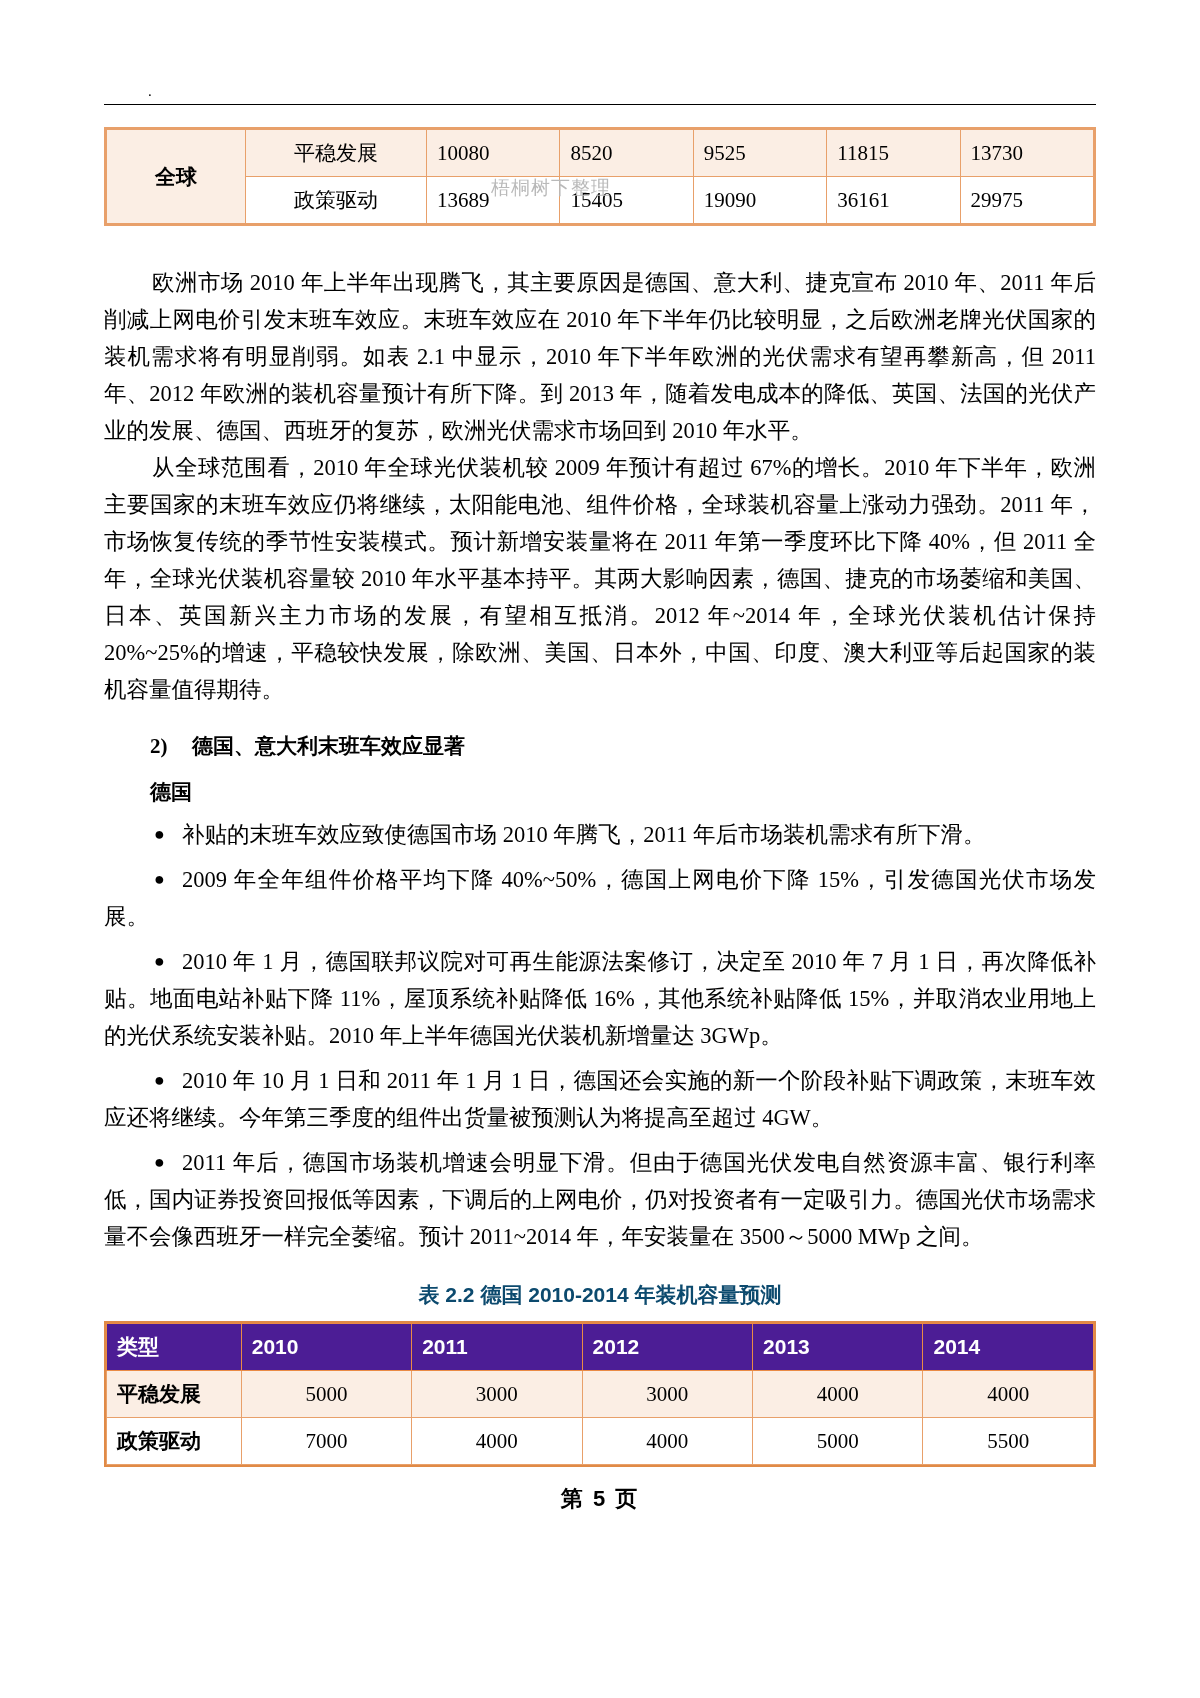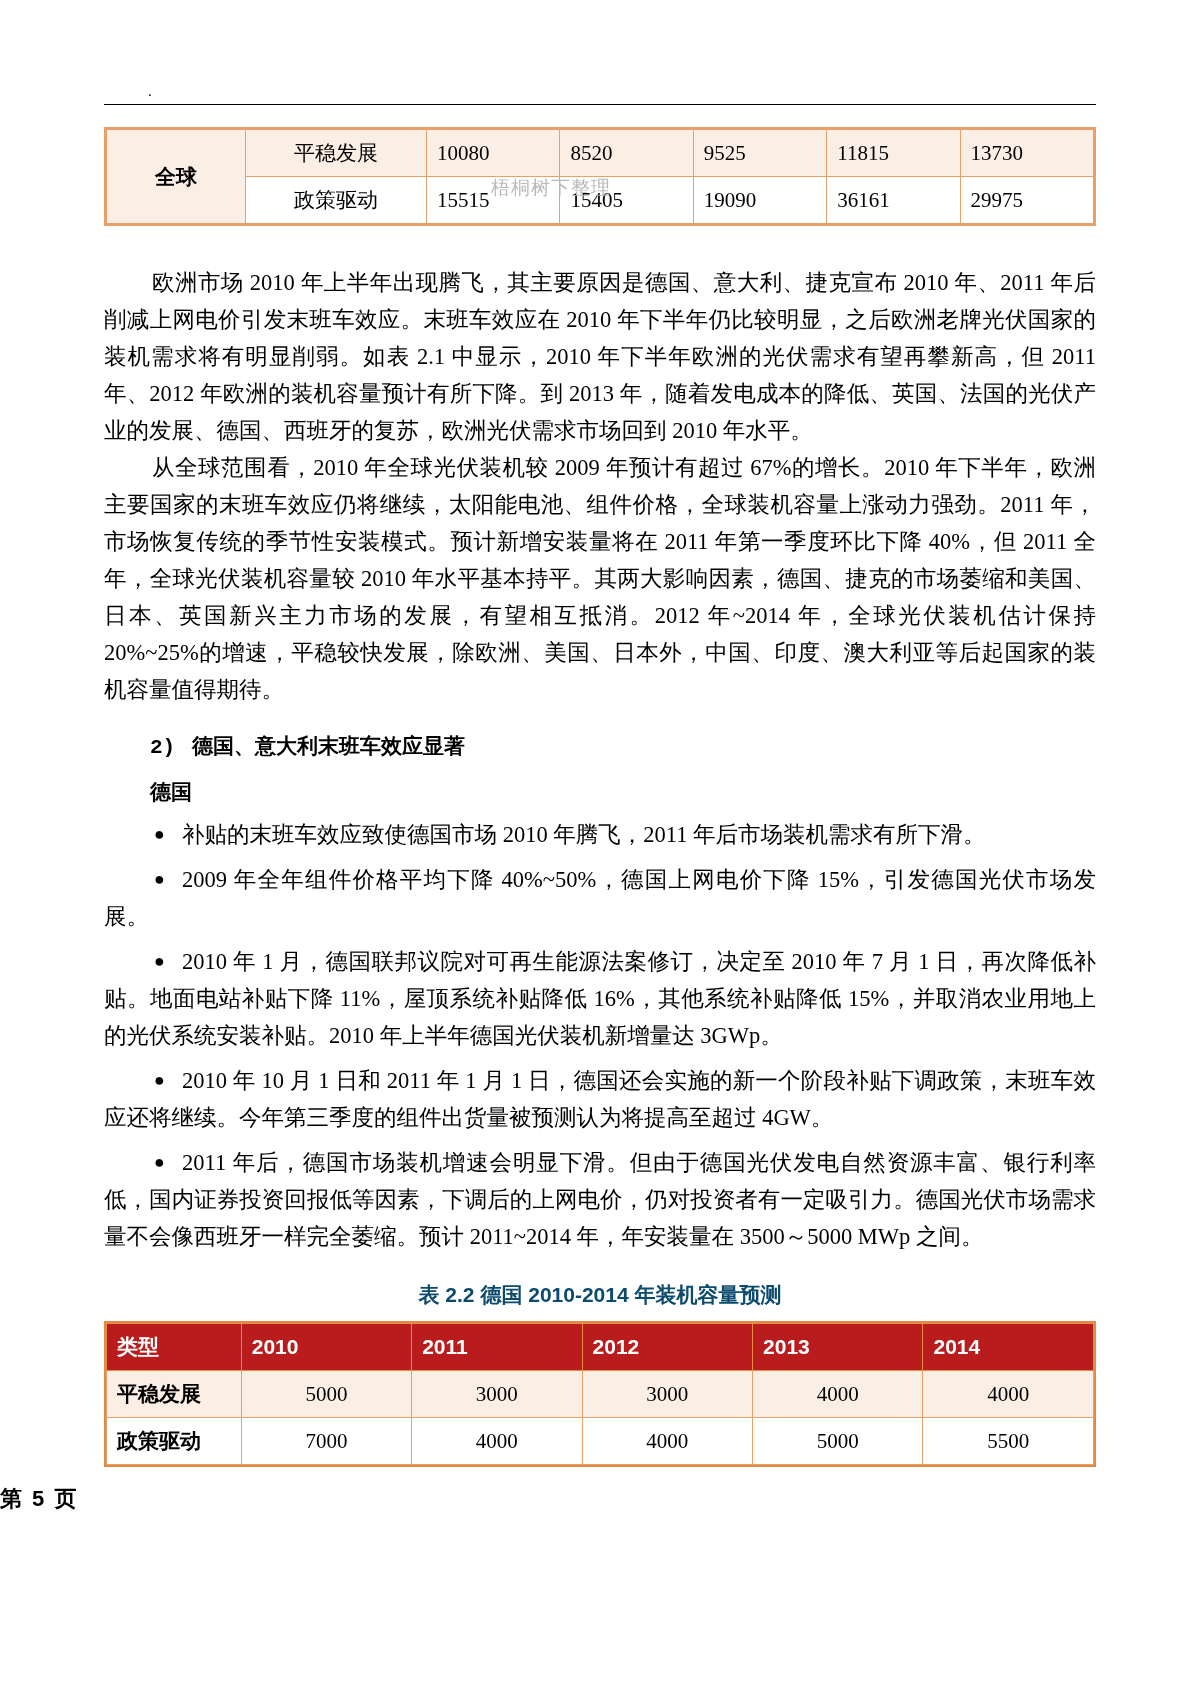--- a/index.html
+++ b/index.html
@@ -89,21 +89,21 @@
     line-height: 37px;
     text-align: justify;
     margin: 0;
     text-indent: 48px;
     color: #000;
     font-family: "Liberation Serif", serif;
   }
   .p-block { margin-top: 38px; }
 
   h4.sec {
-    font-family: Liberation Mono, monospace;
+    font-family: Liberation Serif, serif;
     font-size: 21px;
     font-weight: bold;
     margin: 24px 0 0 0;
     padding-left: 46px;
     color: #000;
   }
   h4.sec .num { display: inline-block; width: 42px; }
   h5.sub {
     font-family: "Liberation Sans", sans-serif;
     font-size: 21px;
@@ -151,21 +151,21 @@
   }
   table.tbl2 { border-collapse: collapse; width: 100%; }
   table.tbl2 th, table.tbl2 td {
     border: 1px solid #e8a06a;
     font-size: 21px;
     height: 38px;
     padding: 4px 10px;
     color: #000;
   }
   table.tbl2 thead th {
-    background: #b91c1c;
+    background: #4c1d95;
     color: #ffffff;
     font-family: "Liberation Sans", sans-serif;
     font-weight: bold;
     text-align: left;
     border: 1px solid #ea8b46;
   }
   table.tbl2 thead th.c { text-align: left; }
   table.tbl2 tbody td.rh {
     font-family: "Liberation Sans", sans-serif;
     font-weight: bold;
@@ -175,20 +175,21 @@
   table.tbl2 tbody tr.odd td { background: #fbeee4; }
   table.tbl2 tbody tr.even td { background: #ffffff; }
   table.tbl2 tbody td { text-align: center; }
   .col-w { width: 152px; }
 
   .footer {
     position: absolute;
     left: 0;
     right: 0;
     bottom: 184px;
+    text-align: center;
     font-family: "Liberation Sans", sans-serif;
     font-weight: bold;
     font-size: 22px;
     color: #000;
     letter-spacing: 2px;
   }
 </style>
 </head>
 <body>
 
@@ -206,21 +207,21 @@
             <td class="lbl" rowspan="2">全球</td>
             <td class="typ">平稳发展</td>
             <td>10080</td>
             <td>8520</td>
             <td>9525</td>
             <td>11815</td>
             <td>13730</td>
           </tr>
           <tr class="r2">
             <td class="typ">政策驱动</td>
-            <td>15515</td>
+            <td>13689</td>
             <td>15405</td>
             <td>19090</td>
             <td>36161</td>
             <td>29975</td>
           </tr>
         </tbody>
       </table>
       <div class="watermark">梧桐树下整理</div>
     </div>
 

